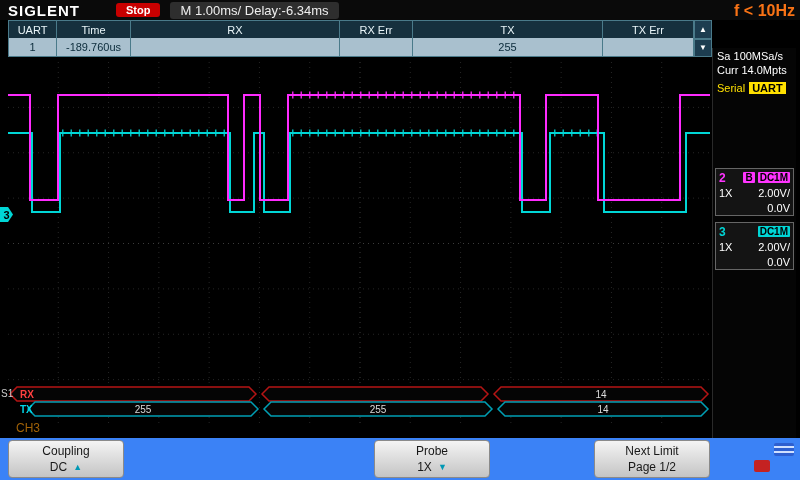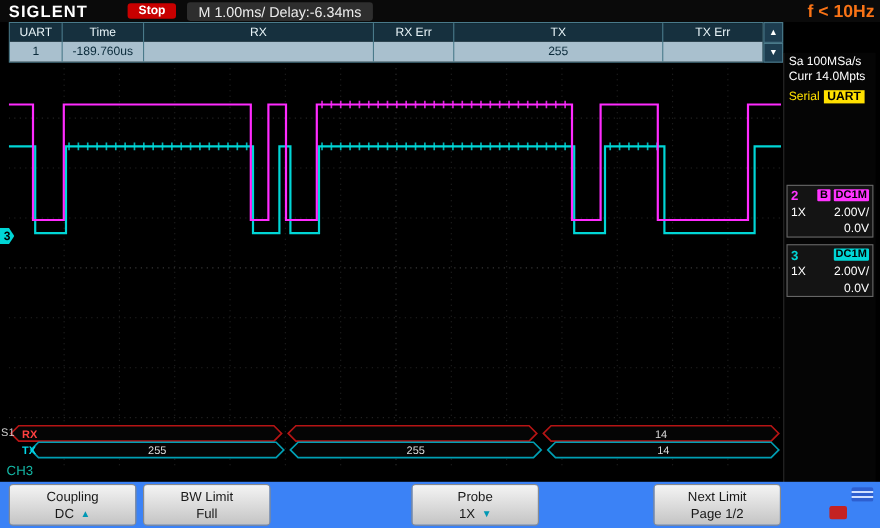--- a/index.html
+++ b/index.html
@@ -41,21 +41,21 @@
   .bus-rx { fill:#050505; stroke:#b51414; stroke-width:1.5; }
   .bus-tx { fill:#050505; stroke:#009fb4; stroke-width:1.5; }
   .buslab { fill:#dcdcdc; font-size:10px; text-anchor:middle; }
   .rxname { fill:#ff4040; font-size:10px; font-weight:bold; }
   .txname { fill:#00d8e8; font-size:10px; font-weight:bold; }
 
   .marker3 { position:absolute; left:0; top:207px; width:13px; height:15px; background:#00d6d6;
     color:#000; font-size:11px; font-weight:bold; display:flex; align-items:center; justify-content:center;
     clip-path:polygon(0 0, 62% 0, 100% 50%, 62% 100%, 0 100%); cursor:pointer; }
   .slabel { position:absolute; left:1px; top:388px; color:#ccc; font-size:10px; }
-  .chlabel { position:absolute; left:6px; top:421px; color:#14b8a6; font-size:12px; }
+  .chlabel { position:absolute; left:16px; top:421px; color:#a16207; font-size:12px; }
 
   
   .sidebar { position:absolute; left:712px; top:20px; width:84px; height:418px; background:#050505;
     border-left:1px solid #2a2a2a; color:#fff; font-size:11px;margin-top:28px; }
   .sbline { padding:2px 4px 0 4px; white-space:nowrap; }
   .serial { padding:6px 4px 0 4px; color:#ffe000; }
   .uartbadge { background:#ffe000; color:#000; font-weight:bold; padding:0 3px; margin-left:4px; }
   .chbox { position:absolute; left:2px; right:2px; height:48px; border:1px solid #666;
     background:#141414; padding:1px 3px; }
   .chbox.b2 { top:120px; } .chbox.b3 { top:174px; }
@@ -216,24 +216,20 @@
   </div>
 
   <div class="menu">
     <div class="mbtn p1">
       <div>Coupling</div>
       <div class="l2wrap">
         <span>DC</span>
         <span class="arr">▲</span>
       </div>
     </div>
-    <div class="mbtn p2">
-      <div>BW Limit</div>
-      <div>Full</div>
-    </div>
     <div class="mbtn p4">
       <div>Probe</div>
       <div class="l2wrap">
         <span>1X</span>
         <span class="arr">▼</span>
       </div>
     </div>
     <div class="mbtn p5">
       <div>Next Limit</div>
       <div>Page 1/2</div>

